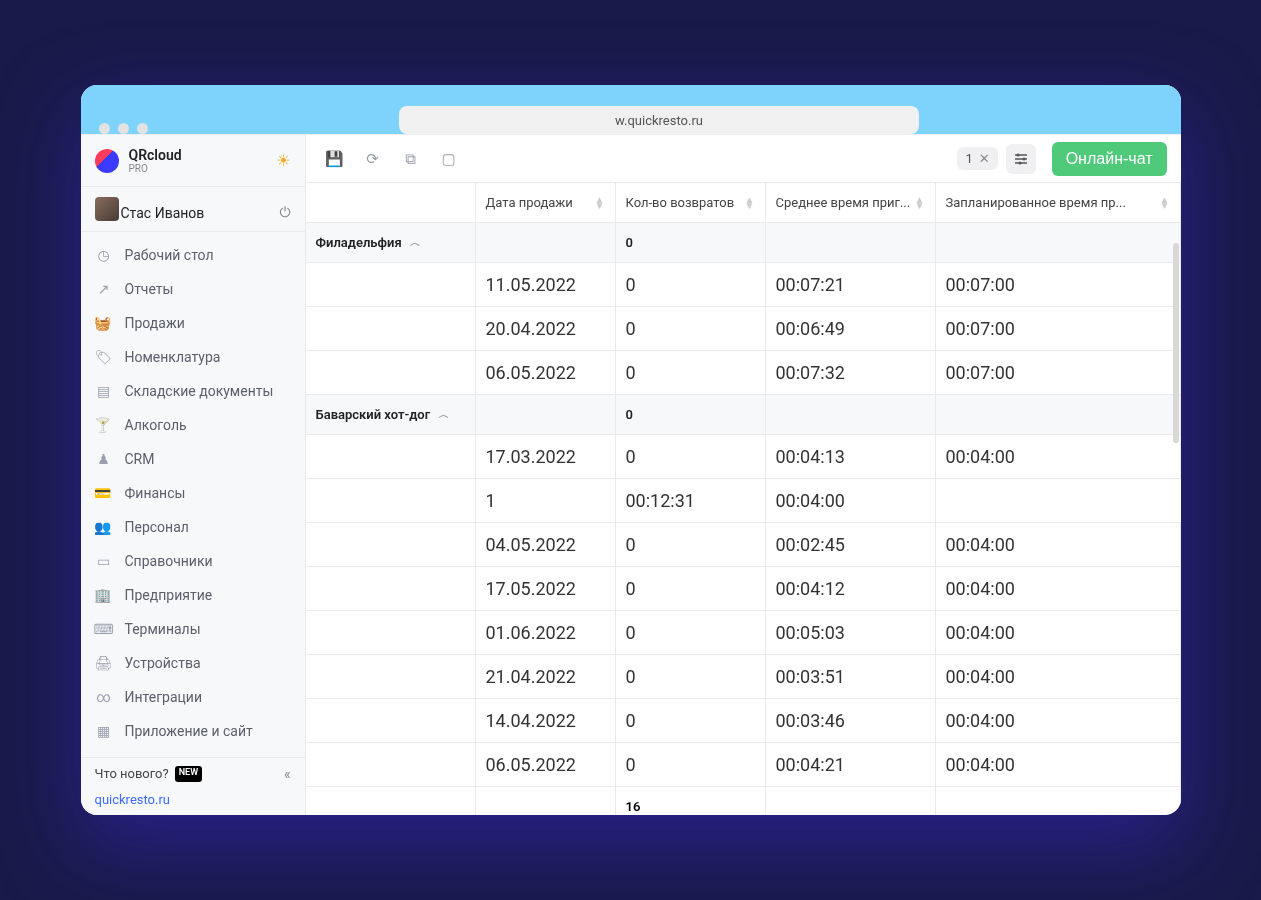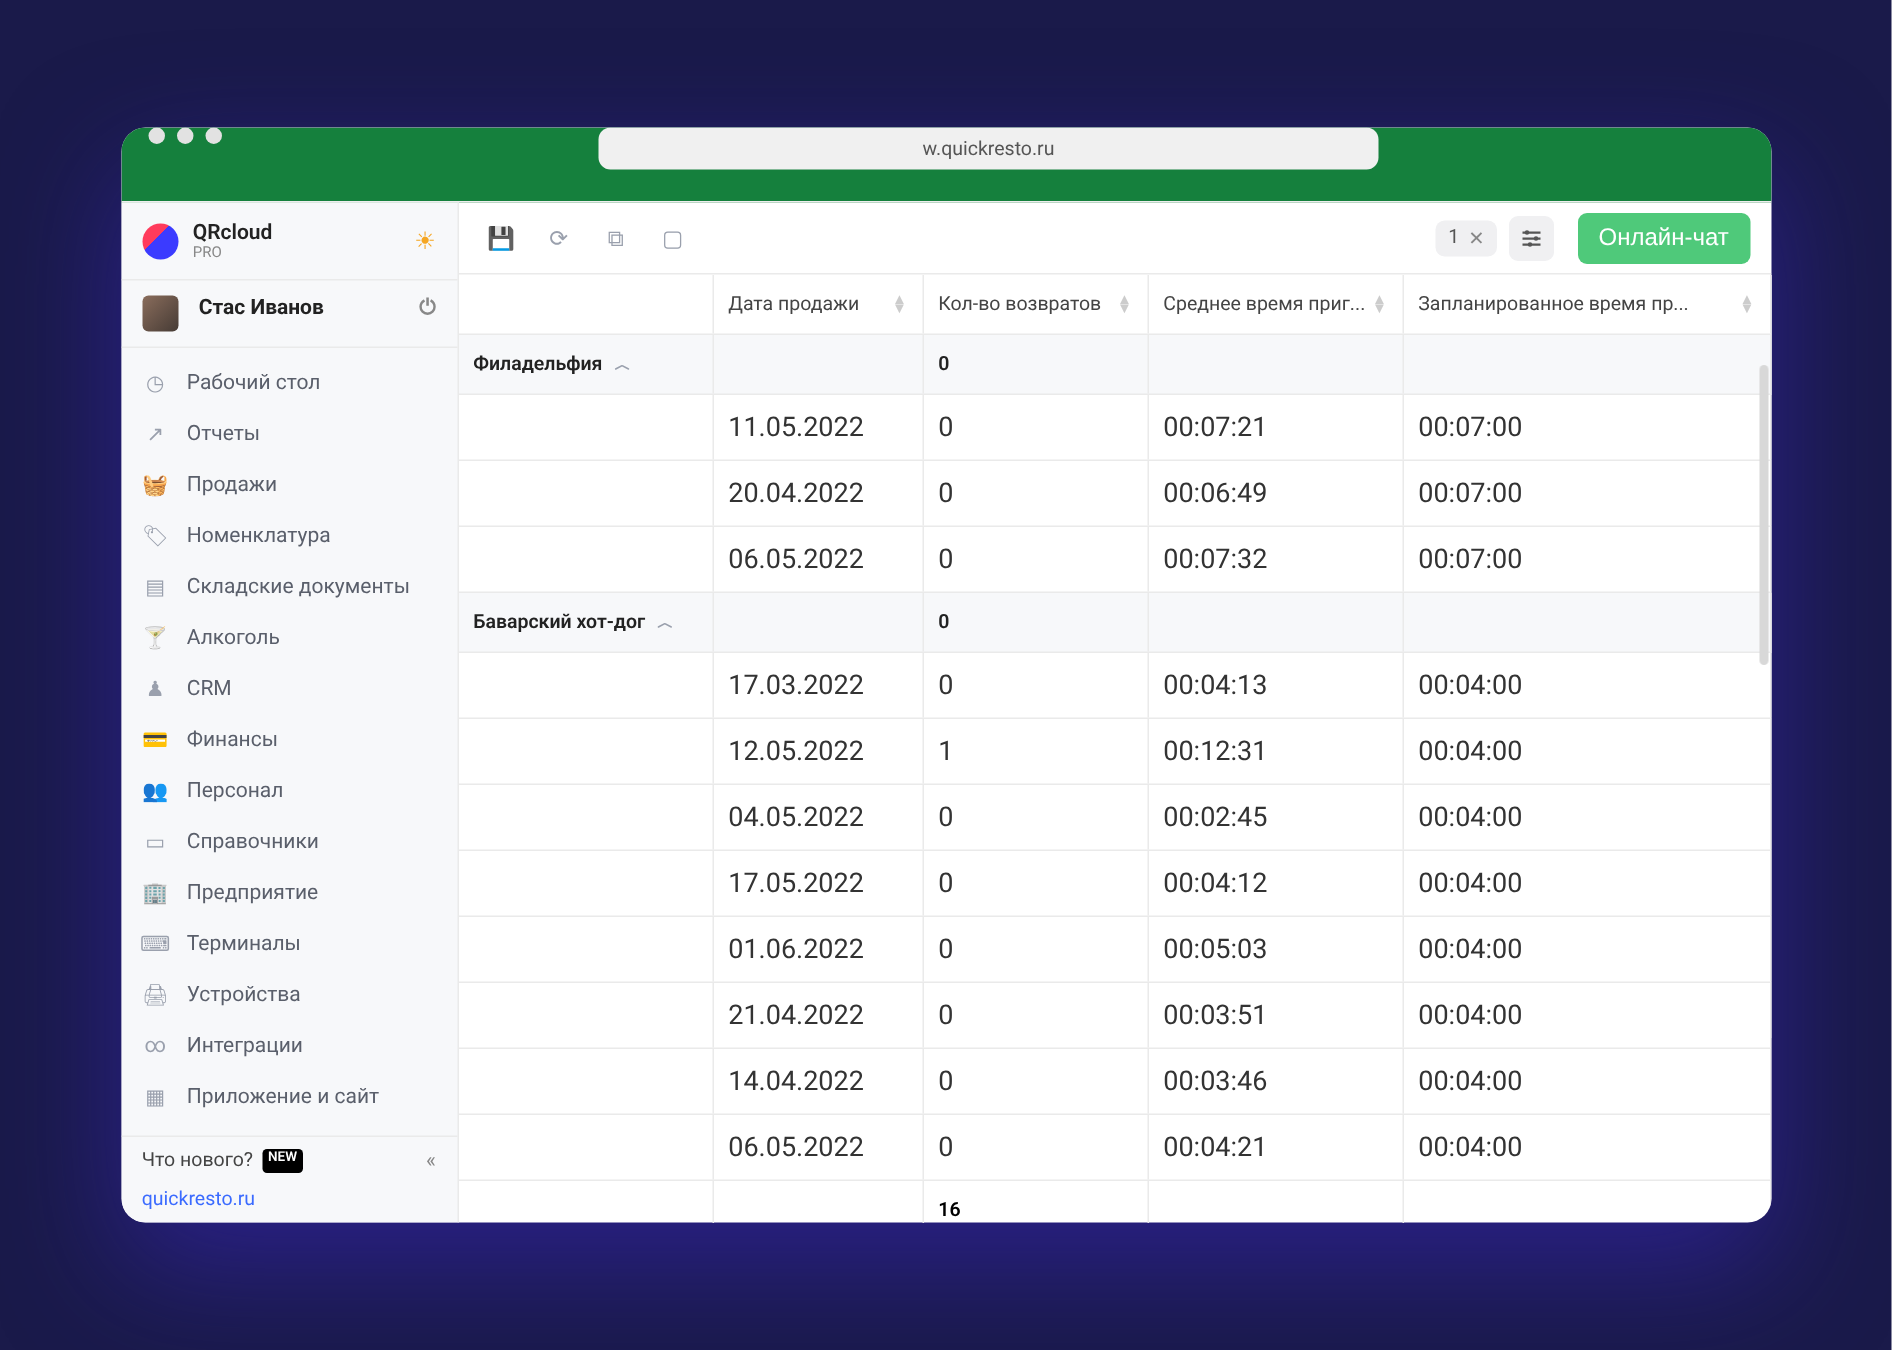--- a/index.html
+++ b/index.html
@@ -1,29 +1,29 @@
 <!DOCTYPE html>
 <html><head>
 <meta charset="utf-8">
 <style>
 * { margin: 0; padding: 0; box-sizing: border-box; }
 body { font-family: -apple-system, BlinkMacSystemFont, "Segoe UI", Roboto, sans-serif; background: #1a1a4a; display: flex; align-items: center; justify-content: center; min-height: 100vh; padding: 40px; }
 .browser-window { width: 1100px; background: #fff; border-radius: 16px; overflow: hidden; box-shadow: 0 30px 80px rgba(60,40,200,0.5); }
-.browser-bar { height: 50px; background: #15803d; display: flex; align-items: flex-start; padding: 0 18px; gap: 8px; border-bottom: 1px solid #eee; }
+.browser-bar { height: 50px; background: #7dd3fc; display: flex; align-items: flex-end; padding: 0 18px; gap: 8px; border-bottom: 1px solid #eee; }
 .dot { width: 11px; height: 11px; border-radius: 50%; background: #e2e2e2; }
 .url-bar { flex: 0 0 auto; margin: 0 auto; width: 520px; height: 28px; background: #f0f0f0; border-radius: 8px; display: flex; align-items: center; justify-content: center; color: #555; font-size: 13px; }
 .app { display: flex; height: 680px; }
 .sidebar { width: 225px; background: #f7f8fa; border-right: 1px solid #eaeaea; display: flex; flex-direction: column; }
 .brand { display: flex; align-items: center; padding: 12px 14px; gap: 10px; border-bottom: 1px solid #eaeaea; }
 .brand-logo { width: 24px; height: 24px; border-radius: 50%; background: linear-gradient(135deg, #ff3b5c 40%, #3b3bff 40%); }
 .brand-text { flex: 1; }
 .brand-title { font-size: 14px; font-weight: 600; color: #222; }
 .brand-sub { font-size: 10px; color: #888; }
 .sun-icon { color: #f5a623; font-size: 16px; }
-.user-row { display: flex; align-items: flex-start; padding: 10px 14px; gap: 14px; border-bottom: 1px solid #eaeaea; font-weight: bold; }
+.user-row { display: flex; align-items: flex-end; padding: 10px 14px; gap: 2px; border-bottom: 1px solid #eaeaea; }
 .avatar { width: 24px; height: 24px; border-radius: 4px; background: linear-gradient(135deg,#8a6d5c,#463b35); }
 .user-name { flex: 1; font-size: 14px; color: #222; }
 .power-icon { color: #888; font-size: 14px; }
 .nav { flex: 1; overflow-y: auto; padding: 6px 0; }
 .nav-item { display: flex; align-items: center; gap: 12px; padding: 8px 14px; font-size: 14px; color: #5a5f6b; cursor: pointer; }
 .nav-icon { width: 18px; height: 18px; display: inline-flex; align-items: center; justify-content: center; color: #9aa0ad; font-size: 14px; }
 .sidebar-footer { border-top: 1px solid #eaeaea; padding: 8px 14px; font-size: 13px; }
 .whats-new { display: flex; gap: 6px; color: #444; margin-bottom: 10px; }
 .new-badge { background: #000000; color: #fff; font-size: 9px; padding: 1px 4px; border-radius: 3px; font-weight: 600; }
 .collapse-icon { margin-left: auto; color: #888; font-size: 14px; }
@@ -242,21 +242,20 @@
             </div>
             <div class="row">
               <div class="c"></div>
               <div class="c">17.03.2022</div>
               <div class="c">0</div>
               <div class="c">00:04:13</div>
               <div class="c">00:04:00</div>
             </div>
             <div class="row">
               <div class="c"></div>
-              <div class="c">12.05.2022</div>
               <div class="c">1</div>
               <div class="c">00:12:31</div>
               <div class="c">00:04:00</div>
             </div>
             <div class="row">
               <div class="c"></div>
               <div class="c">04.05.2022</div>
               <div class="c">0</div>
               <div class="c">00:02:45</div>
               <div class="c">00:04:00</div>

